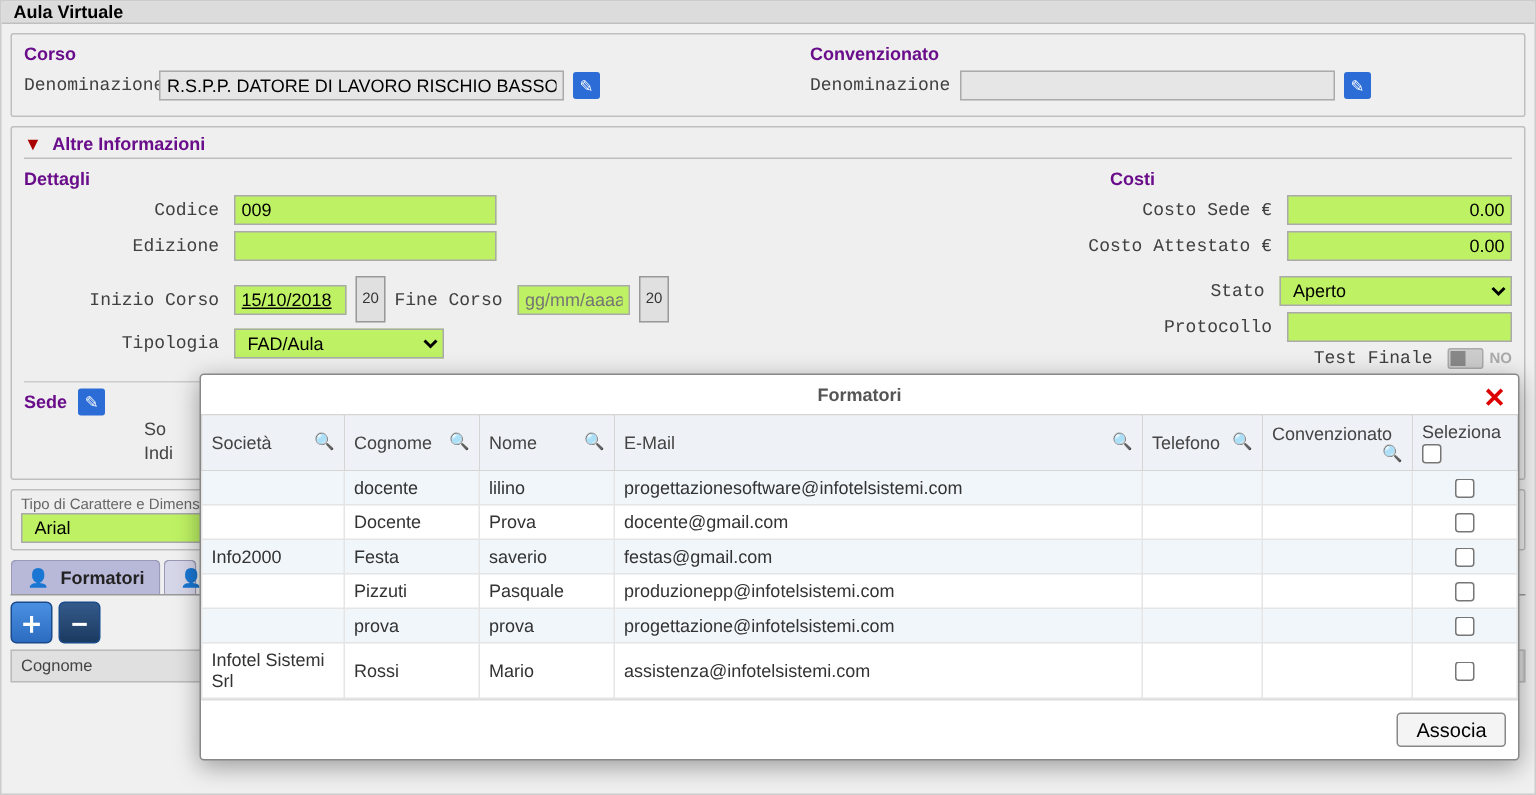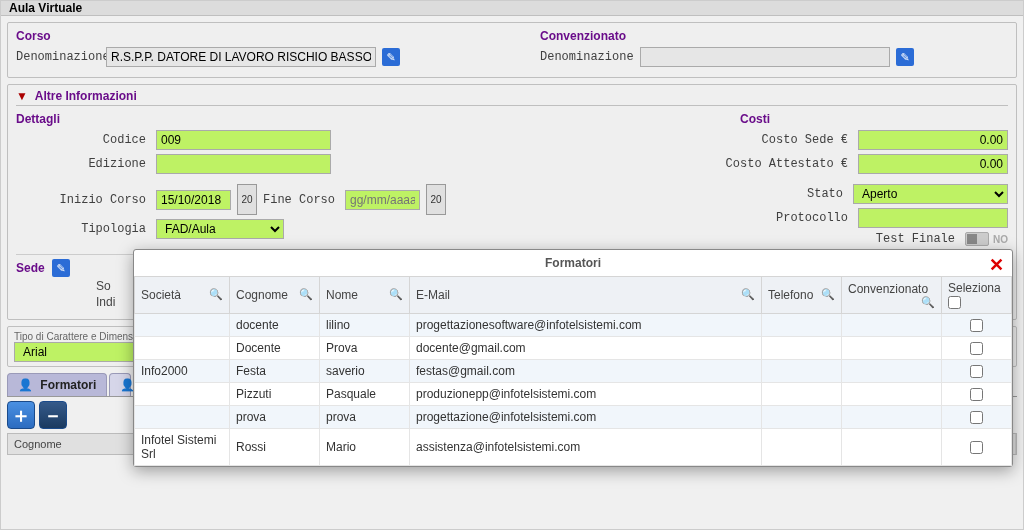--- a/index.html
+++ b/index.html
@@ -108,30 +108,30 @@
         <label class="fld" style="width:130px">Codice</label>
         <input class="txt" style="width: 175px;" value="009">
       </div>
       <div class="row" style="margin-bottom:10px;">
         <label class="fld" style="width:130px">Edizione</label>
         <input class="txt" style="width: 175px;" value="">
       </div>
 
       <div class="row" style="margin-bottom:4px;">
         <label class="fld" style="width:130px">Inizio Corso</label>
-        <input class="txt" style="width: 75px;" value="15/10/2018">
+        <input class="txt" style="width: 75px; text-decoration: underline;" value="15/10/2018">
         <span class="cal-btn">20</span>
         <label class="fld">Fine Corso</label>
         <input class="txt" style="width: 75px;" placeholder="gg/mm/aaaa">
         <span class="cal-btn">20</span>
       </div>
 
       <div class="row">
         <label class="fld" style="width:130px">Tipologia</label>
-        <select class="sel" style="width:128px">
+        <select class="sel" style="width:140px">
           <option>FAD/Aula</option>
         </select>
       </div>
     </div>
 
     <div class="col">
       <div class="panel-header right-align" style="text-align:left;padding-left:200px;">Costi</div>
 
       <div class="row" style="justify-content:flex-end;margin-bottom:4px;">
         <label class="fld">Costo Sede €</label>
@@ -290,15 +290,18 @@
             <td>Mario</td>
             <td>assistenza@infotelsistemi.com</td>
             <td></td>
             <td></td>
             <td>
               <input type="checkbox" style="">
             </td>
           </tr>
         </tbody>
   </table>
+  <div class="dlg-footer">
+    <button>Associa</button>
+  </div>
 </div>
 
 </div>
 
 </body></html>

